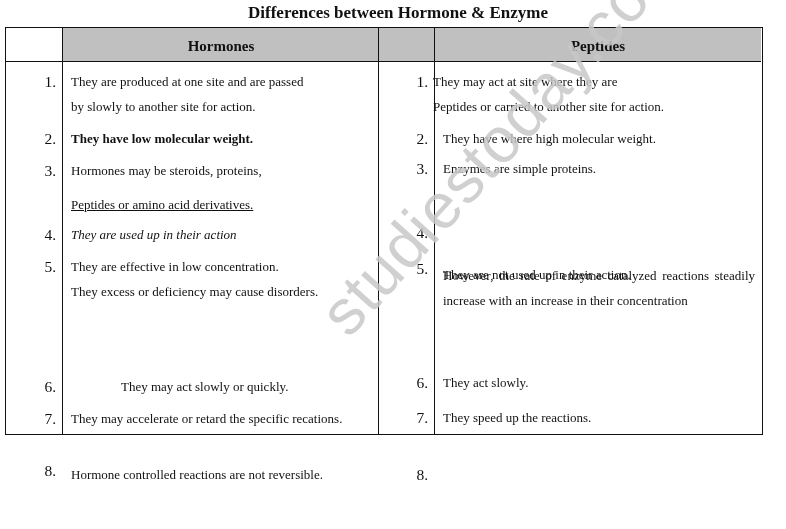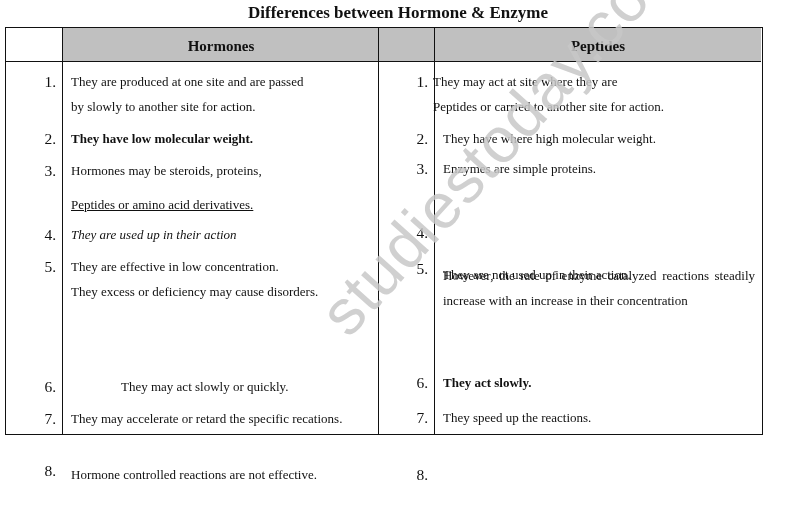--- a/index.html
+++ b/index.html
@@ -53,37 +53,37 @@
   <div class="num" style="left:0; top:226px;">5.</div>
   <div class="txt" style="left:65px; top:226px; width:299px;">
     <div>They are effective in low concentration.</div>
     <div class="just">They excess or deficiency may cause disorders.</div>
   </div>
   <div class="num" style="left:0; top:346px;">6.</div>
   <div class="txt" style="left:75px; top:346px; width:300px;margin-left:40px;">They may act slowly or quickly.</div>
   <div class="num" style="left:0; top:378px;">7.</div>
   <div class="txt just" style="left:65px; top:378px; width:299px;">They may accelerate or retard the specific recations.</div>
   <div class="num" style="left:0; top:430px;">8.</div>
-  <div class="txt just" style="left:65px; top:434px; width:299px;">Hormone controlled reactions are not effective.</div>
+  <div class="txt just" style="left:65px; top:434px; width:299px;">Hormone controlled reactions are not reversible.</div>
 
   <div class="num" style="left:372px; top:41px;">1.</div>
   <div class="txt" style="left:427px; top:41px; width:312px;">
     <div>They may act at site where they are</div>
     <div>Peptides or carried to another site for action.</div>
   </div>
   <div class="num" style="left:372px; top:98px;">2.</div>
   <div class="txt" style="left:437px; top:98px; width:312px;">They have where high molecular weight.</div>
   <div class="num" style="left:372px; top:128px;">3.</div>
   <div class="txt" style="left:437px; top:128px; width:312px;">Enzymes are simple proteins.</div>
   <div class="num" style="left:372px; top:192px;">4.</div>
   <div class="txt" style="left:437px; top:192px; width:312px;margin-top:42px;">They are not used up in their action.</div>
   <div class="num" style="left:372px; top:228px;">5.</div>
   <div class="txt" style="left:437px; top:228px; width:312px;">
     <div class="just" style="margin-top:7px;">However, the rate of enzyme catalyzed reactions steadily increase with an increase in their concentration</div>
   </div>
   <div class="num" style="left:372px; top:342px;">6.</div>
-  <div class="txt" style="left:437px; top:342px; width:312px;font-weight:bold;">They act slowly.</div>
+  <div class="txt" style="left:437px; top:342px; width:312px;">They act slowly.</div>
   <div class="num" style="left:372px; top:377px;">7.</div>
   <div class="txt" style="left:437px; top:377px; width:312px;">They speed up the reactions.</div>
   <div class="num" style="left:372px; top:434px;">8.</div>
 </div>
 
 <div class="wm">studiestoday.com</div>
 
 </body></html>

